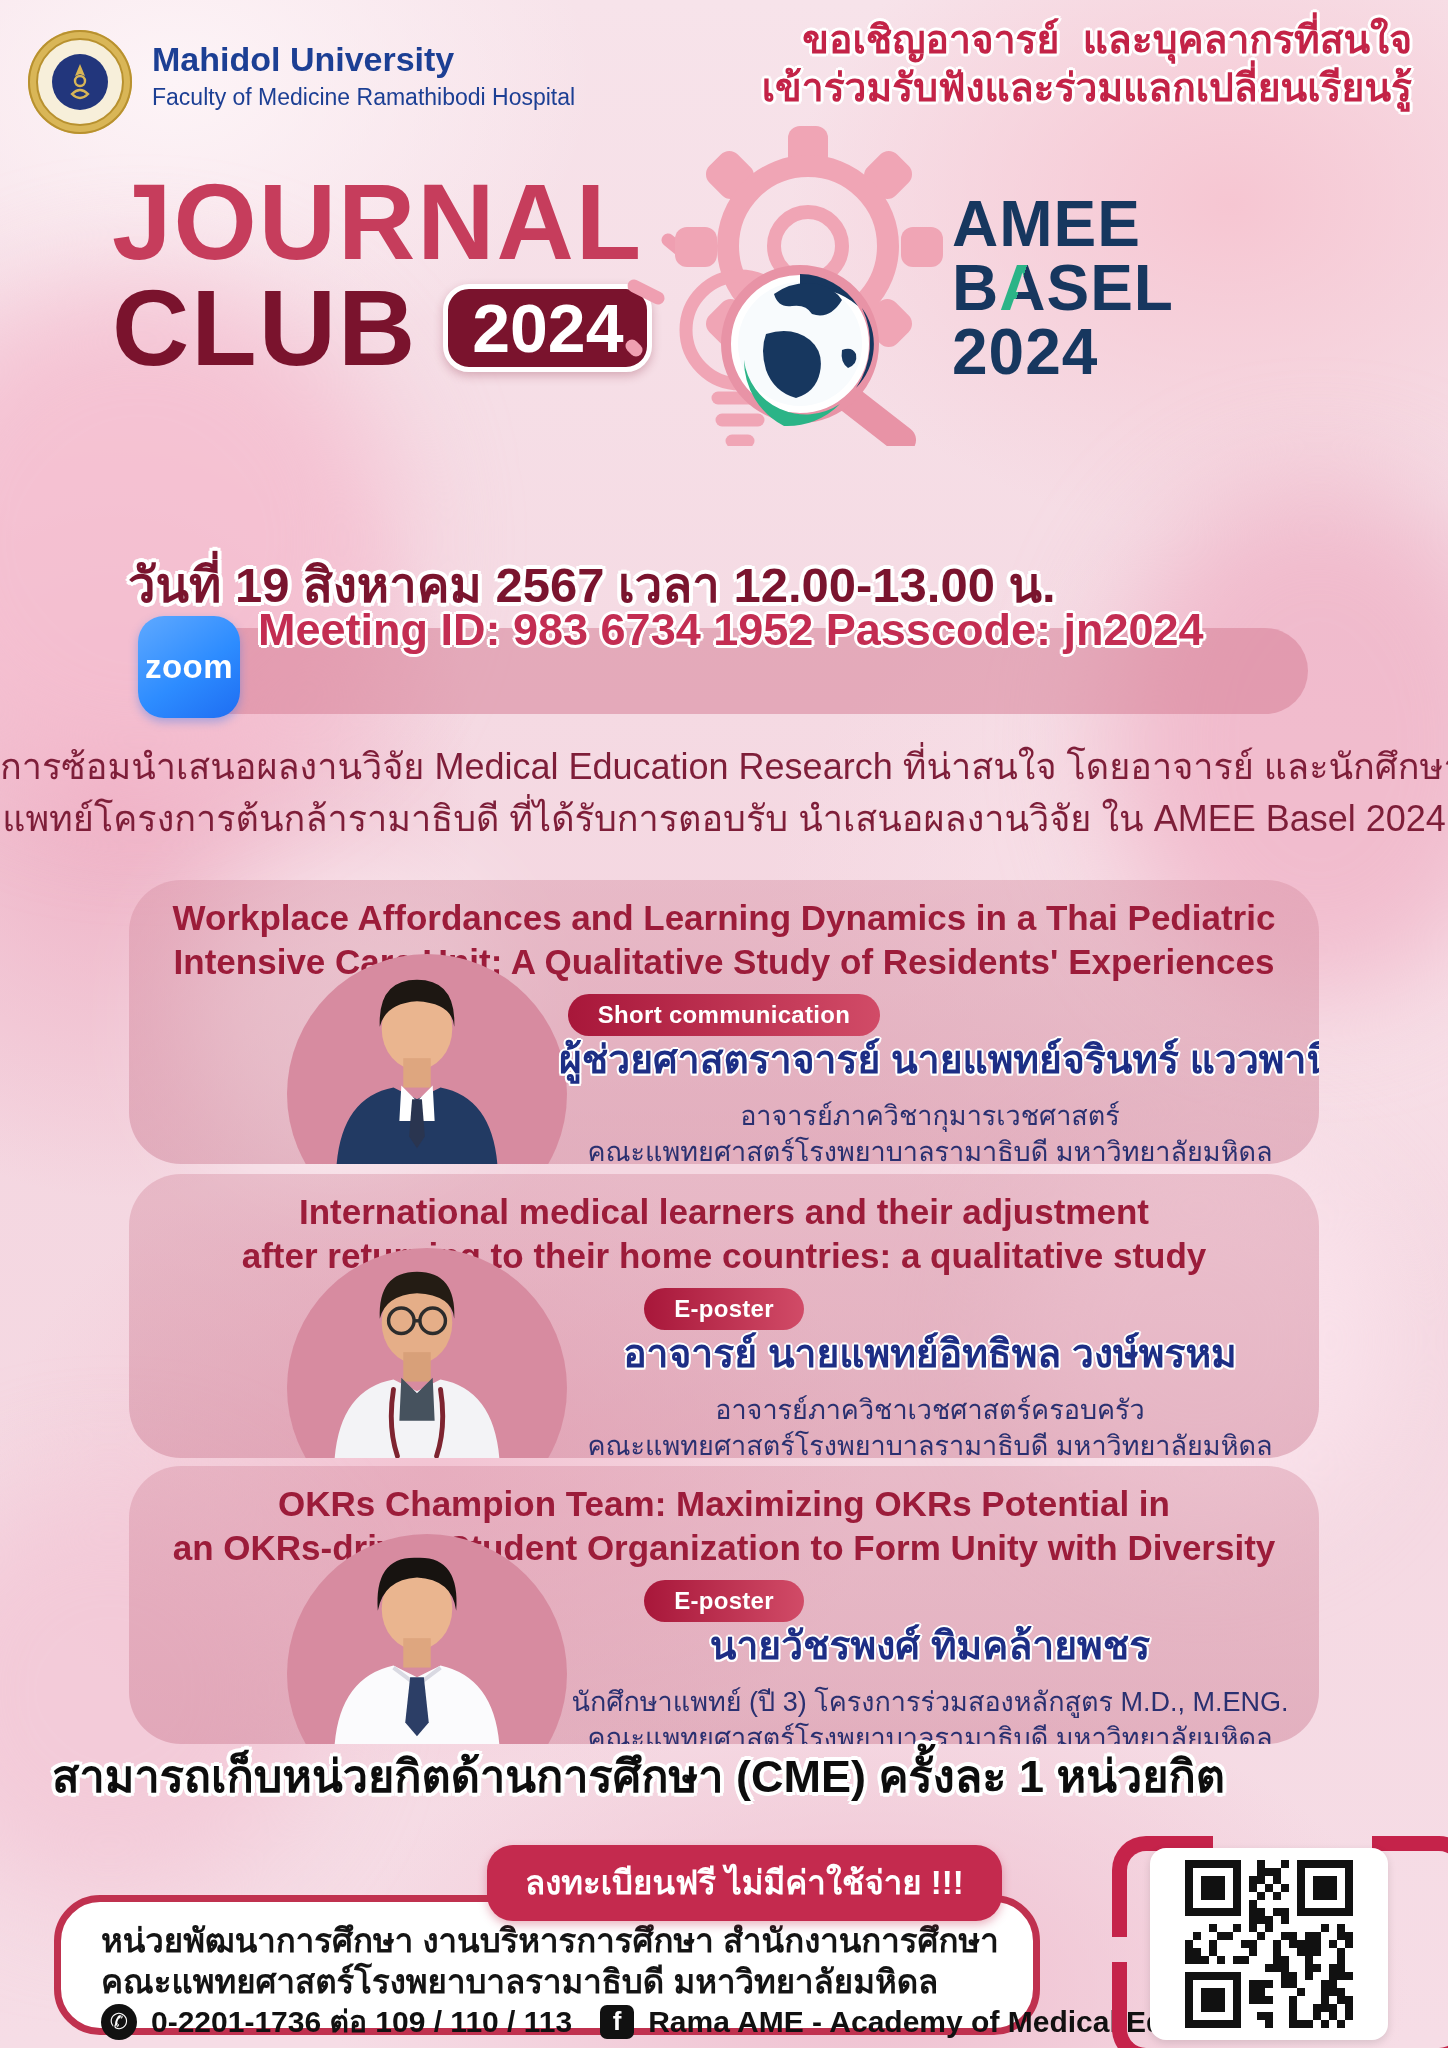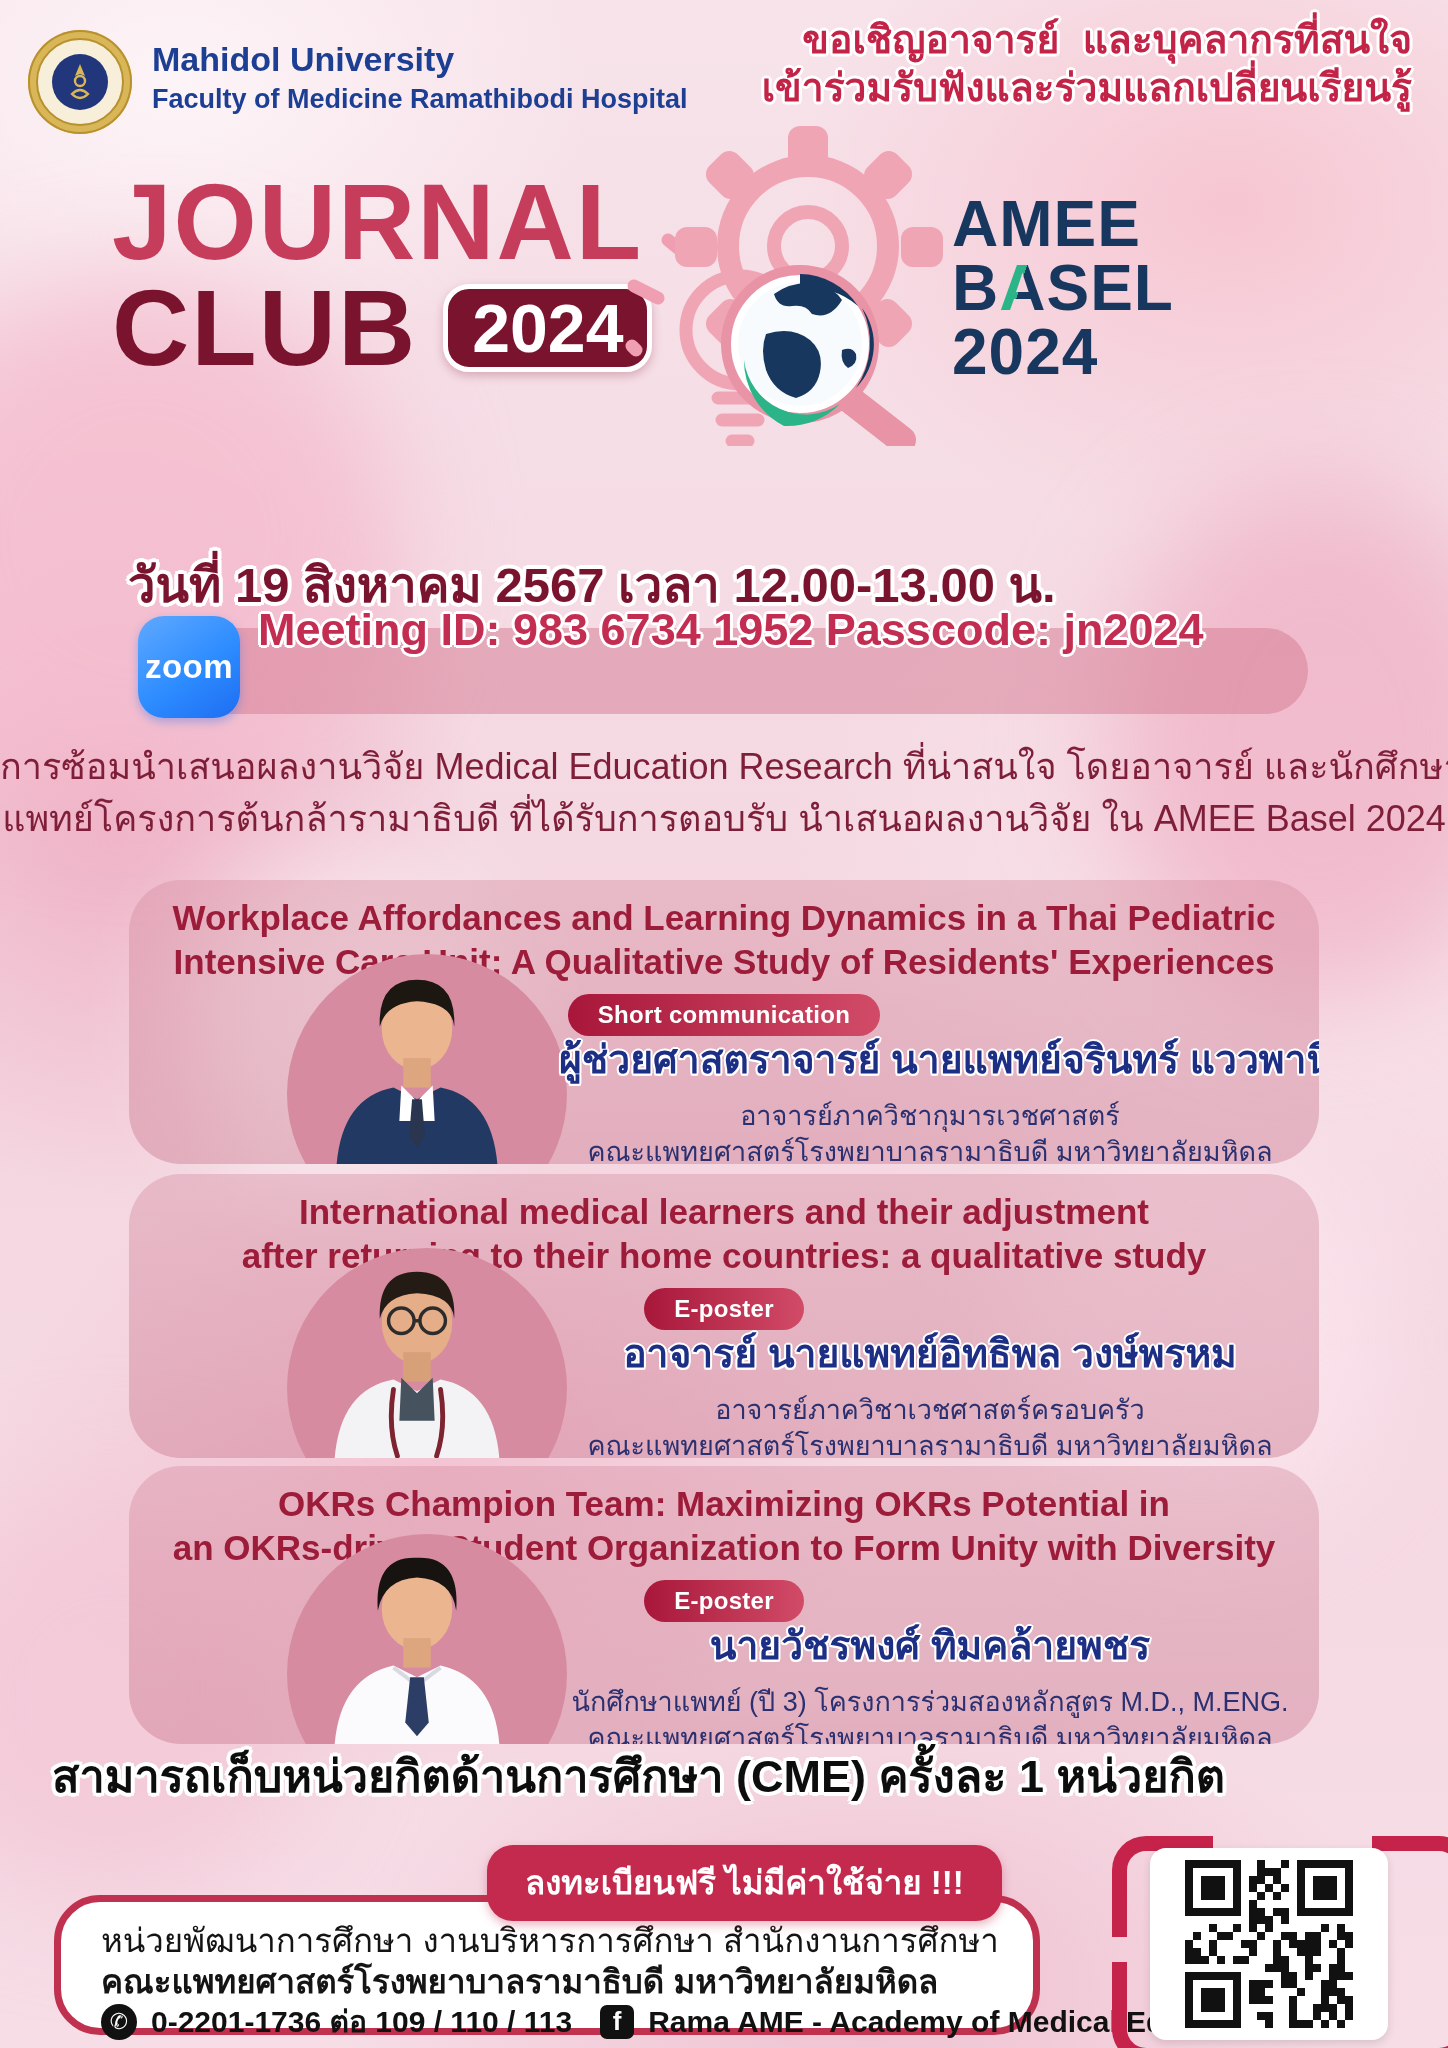--- a/index.html
+++ b/index.html
@@ -17,21 +17,21 @@
   .blob{position:absolute;border-radius:50%;filter:blur(55px);pointer-events:none;}
   
   .ow2{text-shadow:2px 0 0 #fff,-2px 0 0 #fff,0 2px 0 #fff,0 -2px 0 #fff,1.5px 1.5px 0 #fff,-1.5px 1.5px 0 #fff,1.5px -1.5px 0 #fff,-1.5px -1.5px 0 #fff;}
   .ow3{text-shadow:3px 0 0 #fff,-3px 0 0 #fff,0 3px 0 #fff,0 -3px 0 #fff,2px 2px 0 #fff,-2px 2px 0 #fff,2px -2px 0 #fff,-2px -2px 0 #fff;}
   .ow4{text-shadow:4px 0 0 #fff,-4px 0 0 #fff,0 4px 0 #fff,0 -4px 0 #fff,3px 3px 0 #fff,-3px 3px 0 #fff,3px -3px 0 #fff,-3px -3px 0 #fff;}
   
   .logo{left:28px;top:30px;width:104px;height:104px;border-radius:50%;background:#d9b657;box-shadow:0 0 0 2px #b8912f inset;display:flex;align-items:center;justify-content:center;}
   .logo-band{width:84px;height:84px;border-radius:50%;background:#f7efda;border:2px solid #b8912f;display:flex;align-items:center;justify-content:center;}
   .logo-core{width:56px;height:56px;border-radius:50%;background:#22367c;display:flex;align-items:center;justify-content:center;}
   .uni-name{left:152px;top:40px;font-size:34px;font-weight:700;color:#1c3f94;}
-  .uni-sub{left:152px;top:84px;font-size:27px;font-weight:700;color:#1c3f94;}
+  .uni-sub{left:152px;top:84px;font-size:23px;font-weight:400;color:#1c3f94;}
   .invite{right:36px;top:20px;text-align:right;font-size:39px;font-weight:800;color:#c32347;line-height:1.22;white-space:nowrap;font-family:Liberation Mono, monospace;}
   
   .t-journal{left:112px;top:160px;font-size:107px;font-weight:900;color:#c63d5c;letter-spacing:2px;}
   .t-club-row{left:112px;top:266px;display:flex;align-items:center;gap:26px;}
   .t-club{font-size:107px;font-weight:900;color:#7a132d;letter-spacing:2px;}
   .t-year{background:#7a132d;color:#fff;border:5px solid #fff;border-radius:26px;padding:2px 24px;font-size:68px;font-weight:900;line-height:1.1;box-shadow:0 4px 10px rgba(122,19,45,.25);}
   
   #amee-graphic{left:606px;top:98px;width:762px;height:348px;}
   .amee-text{left:952px;top:192px;line-height:64px;font-weight:800;font-size:64px;color:#17375f;letter-spacing:1px;}
   .basel-a{background:linear-gradient(108deg,#2bb487 46%,#17375f 46%);-webkit-background-clip:text;background-clip:text;color:transparent;}
@@ -49,21 +49,21 @@
   .c-photo{position:absolute;left:118px;bottom:0;width:340px;height:206px;}
   .p-circle{position:absolute;left:40px;bottom:-70px;width:280px;height:280px;border-radius:50%;background:#d78ba0;}
   .person{position:absolute;left:60px;bottom:0;width:220px;height:196px;}
   .c-info{position:absolute;left:430px;top:148px;width:742px;text-align:center;}
   .c-name{font-size:39px;font-weight:700;color:#1d2e85;white-space:nowrap;}
   .c-affil{margin-top:9px;font-size:27px;line-height:1.32;color:#2a3070;}
   
   .cme-line{left:52px;top:1740px;font-size:45px;font-weight:800;color:#0d0d0d;white-space:nowrap;}
   .reg-pill{left:487px;top:1845px;height:76px;line-height:76px;padding:0 38px;border-radius:26px;background:#c42a4e;color:#fff;font-size:33px;font-weight:700;box-shadow:0 4px 10px rgba(196,42,78,.35);white-space:nowrap;}
   .footer-box{left:54px;top:1895px;width:986px;height:140px;background:#fff;border:7px solid #c0314f;border-radius:46px;box-sizing:border-box;}
-  .org1{position:absolute;left:40px;top:12px;font-size:33px;font-weight:400;color:#141414;white-space:nowrap;}
+  .org1{position:absolute;left:40px;top:12px;font-size:33px;font-weight:700;color:#141414;white-space:nowrap;}
   .org2{position:absolute;left:40px;top:53px;font-size:33px;font-weight:700;color:#141414;white-space:nowrap;}
   .contact-row{position:absolute;left:40px;top:96px;display:flex;align-items:center;gap:14px;font-size:30px;font-weight:700;color:#111;white-space:nowrap;}
   .phone-ic{width:36px;height:36px;border-radius:50%;background:#111;color:#fff;display:flex;align-items:center;justify-content:center;font-size:22px;}
   .fb-ic{width:34px;height:34px;border-radius:7px;background:#111;color:#fff;display:flex;align-items:center;justify-content:center;font-size:26px;font-weight:700;margin-left:14px;}
   
   .qr-bracket{position:absolute;width:86px;height:86px;border:0 solid #c5234a;}
   .qb-tl{left:1112px;top:1836px;border-left-width:15px;border-top-width:15px;border-top-left-radius:34px;}
   .qb-tr{left:1372px;top:1836px;border-right-width:15px;border-top-width:15px;border-top-right-radius:34px;}
   .qb-bl{left:1112px;top:1962px;border-left-width:15px;border-bottom-width:15px;border-bottom-left-radius:34px;}
   .qb-br{left:1372px;top:1962px;border-right-width:15px;border-bottom-width:15px;border-bottom-right-radius:34px;}

